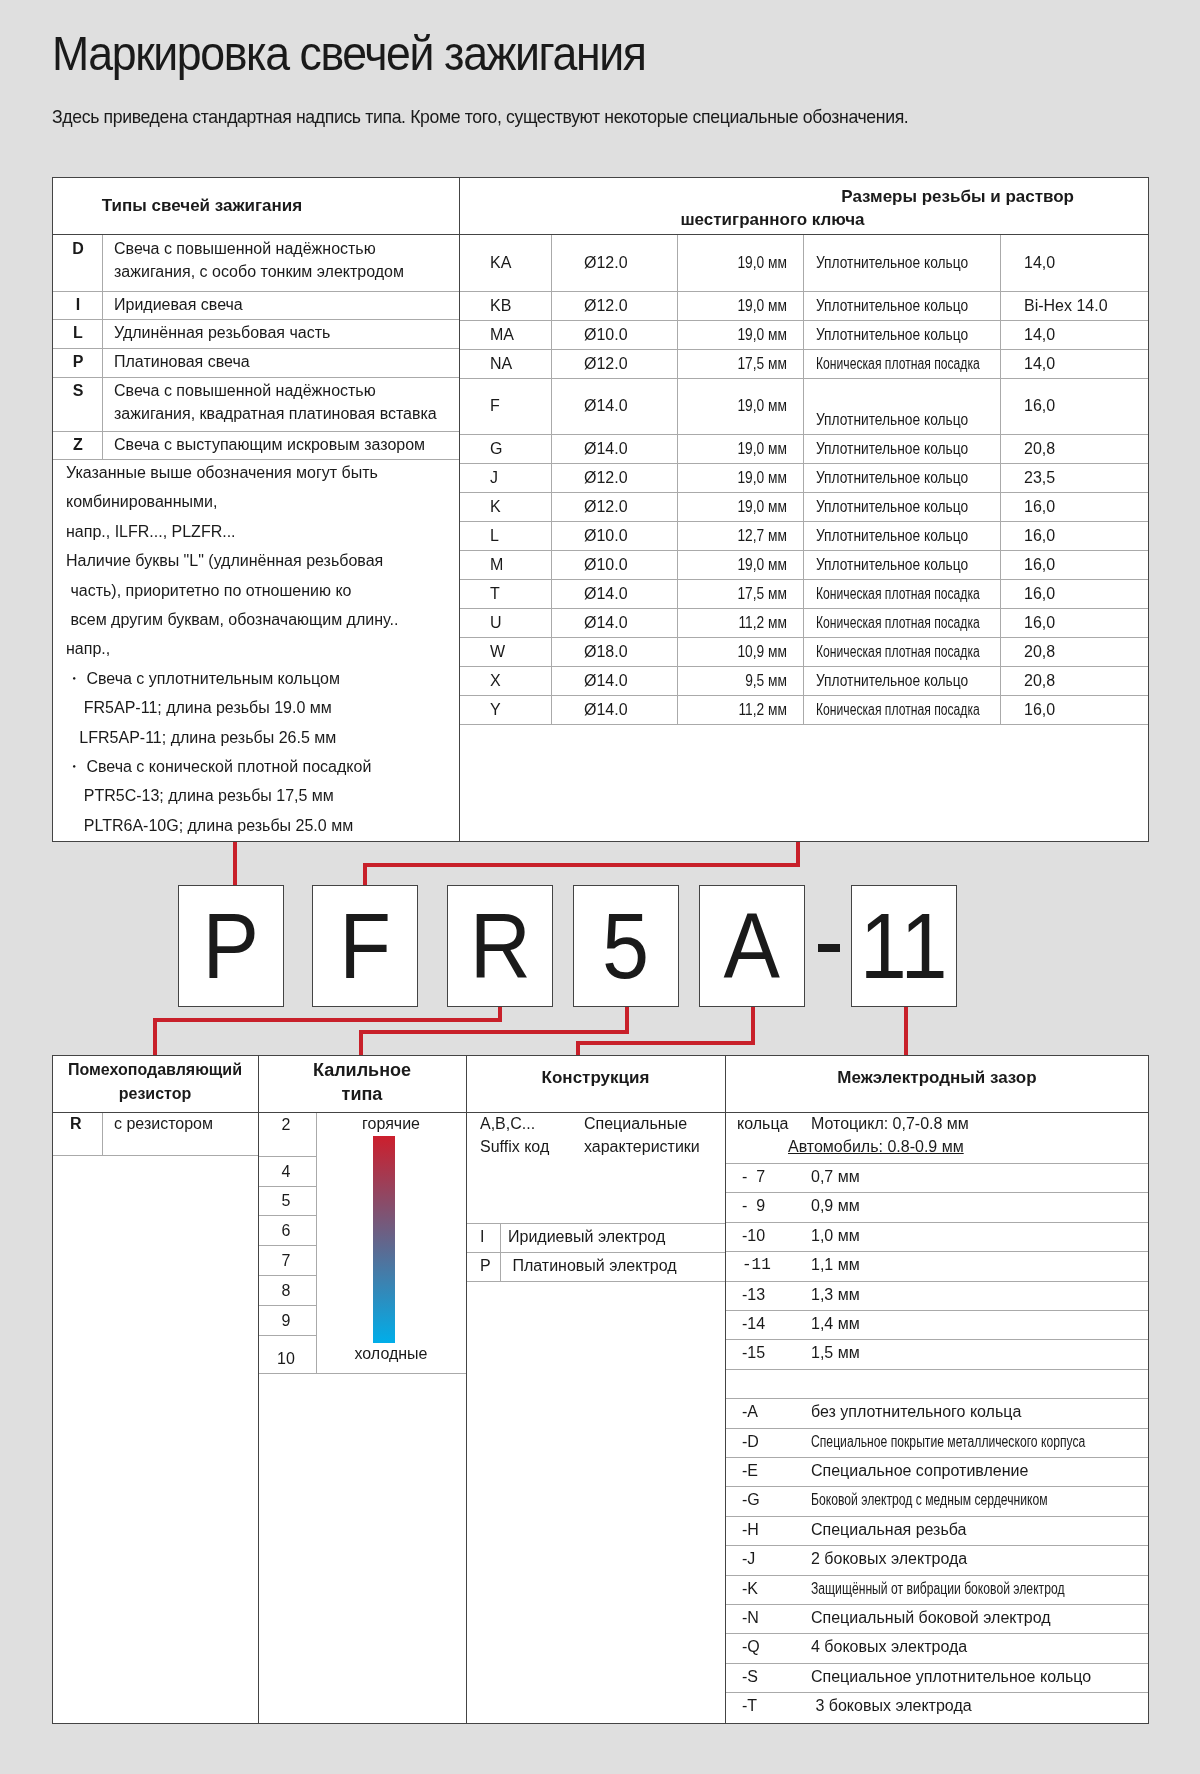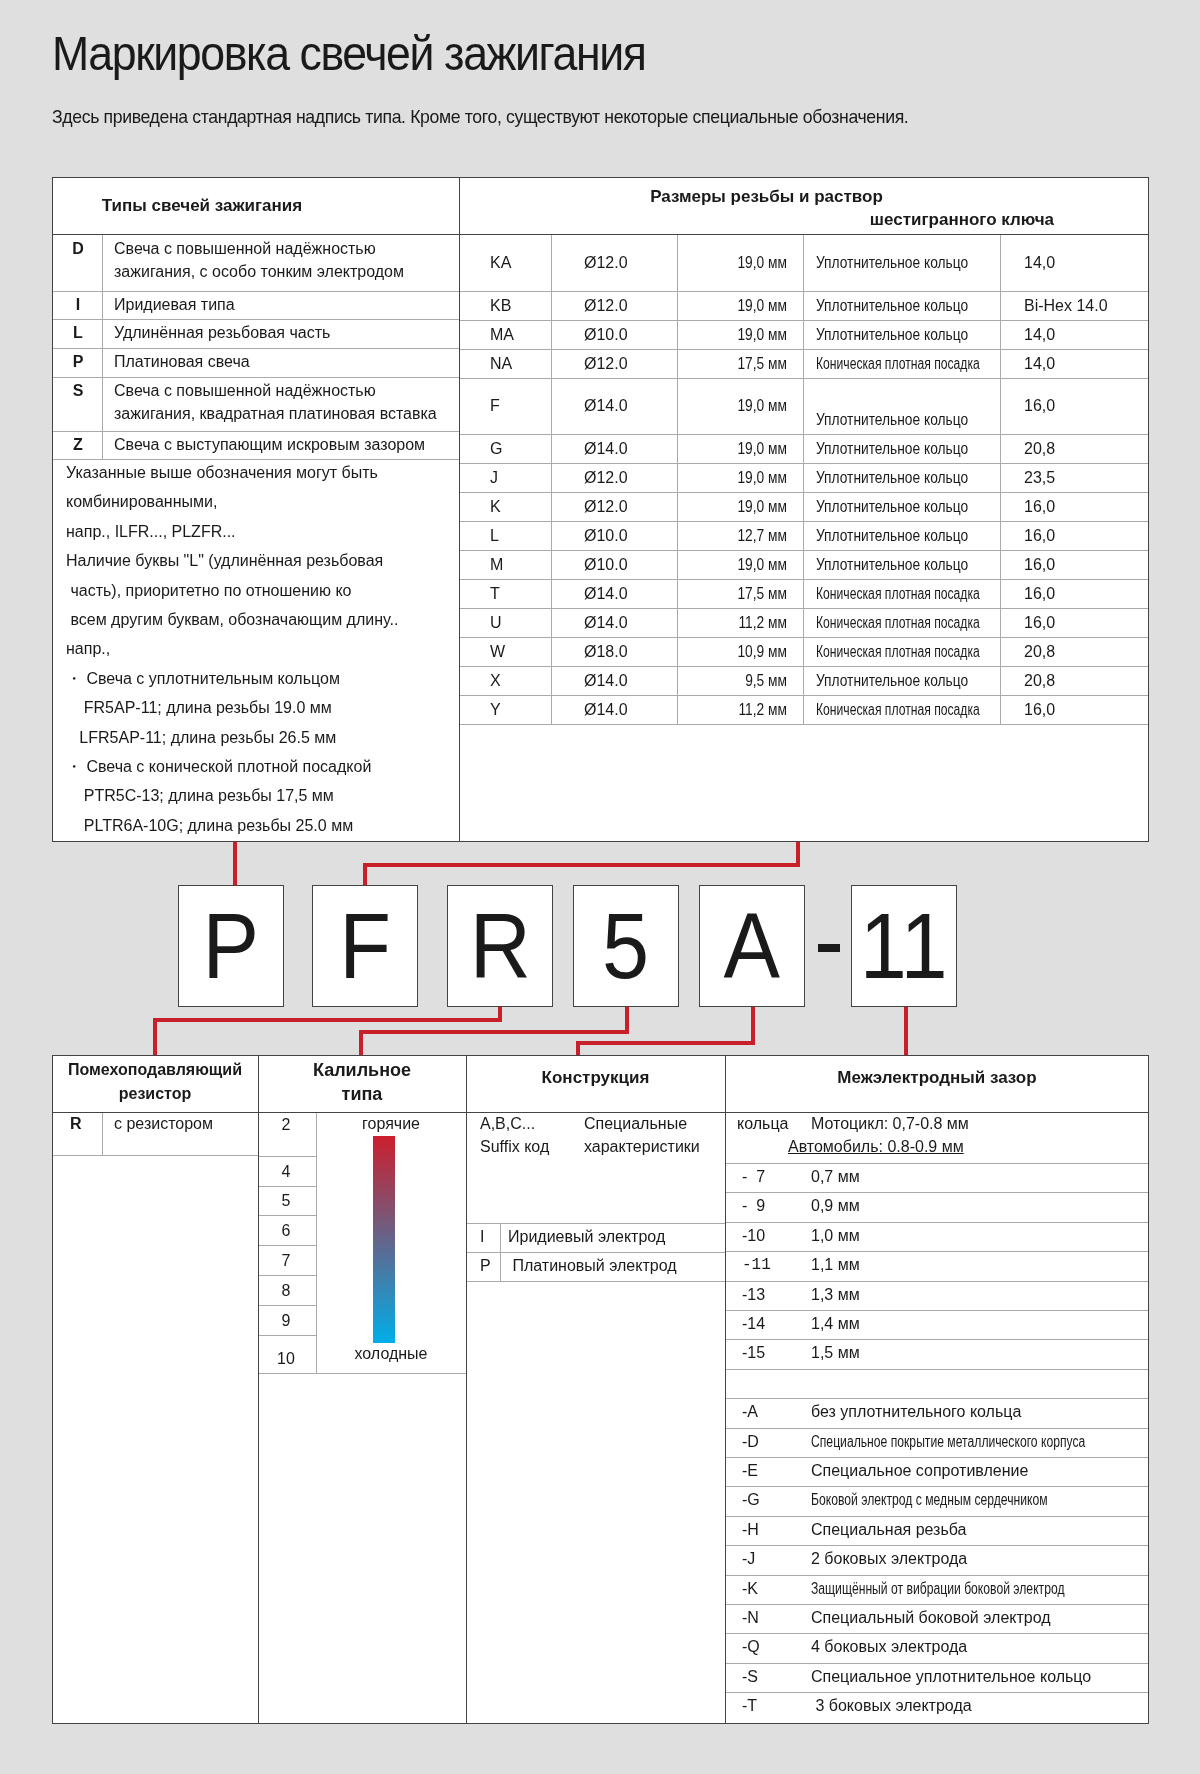--- a/index.html
+++ b/index.html
@@ -31,30 +31,30 @@
 <body>
 
 <div id="title" class="abs">Маркировка свечей зажигания</div>
 <div id="subtitle" class="abs">Здесь приведена стандартная надпись типа. Кроме того, существуют некоторые специальные обозначения.</div>
 
 <div class="panel" style="left:52px;top:177px;width:1097px;height:665px;"></div>
 <div class="vline" style="left:459px;top:177px;height:665px;"></div>
 <div class="hline" style="left:52px;top:234px;width:1097px;"></div>
 
 <div class="hdr" style="left:52px;width:300px;top:196px;">Типы свечей зажигания</div>
-<div class="hdr" style="left:459px;width:615px;top:187px;">Размеры резьбы и раствор</div>
-<div class="hdr" style="left:439px;width:615px;top:210px;text-align:right;">шестигранного ключа</div>
+<div class="hdr" style="left:459px;width:615px;top:187px;text-align:right;">Размеры резьбы и раствор</div>
+<div class="hdr" style="left:465px;width:615px;top:210px;">шестигранного ключа</div>
 
 <div id="types-rows">
     <div class="cell bold" style="left: 58px; width: 40px; text-align: center; top: 239px;">D</div>
     <div class="cell" style="left: 114px; top: 239px;">Свеча с повышенной надёжностью</div>
     <div class="cell" style="left: 114px; top: 262px;">зажигания, с особо тонким электродом</div>
     <div class="gline" style="left: 53px; top: 291px; width: 406px;"></div>
     <div class="cell bold" style="left: 58px; width: 40px; text-align: center; top: 295px;">I</div>
-    <div class="cell" style="left: 114px; top: 295px;">Иридиевая типа</div>
+    <div class="cell" style="left: 114px; top: 295px;">Иридиевая свеча</div>
     <div class="gline" style="left: 53px; top: 319px; width: 406px;"></div>
     <div class="cell bold" style="left: 58px; width: 40px; text-align: center; top: 323px;">L</div>
     <div class="cell" style="left: 114px; top: 323px;">Удлинённая резьбовая часть</div>
     <div class="gline" style="left: 53px; top: 348px; width: 406px;"></div>
     <div class="cell bold" style="left: 58px; width: 40px; text-align: center; top: 352px;">P</div>
     <div class="cell" style="left: 114px; top: 352px;">Платиновая свеча</div>
     <div class="gline" style="left: 53px; top: 377px; width: 406px;"></div>
     <div class="cell bold" style="left: 58px; width: 40px; text-align: center; top: 381px;">S</div>
     <div class="cell" style="left: 114px; top: 381px;">Свеча с повышенной надёжностью</div>
     <div class="cell" style="left: 114px; top: 404px;">зажигания, квадратная платиновая вставка</div>

